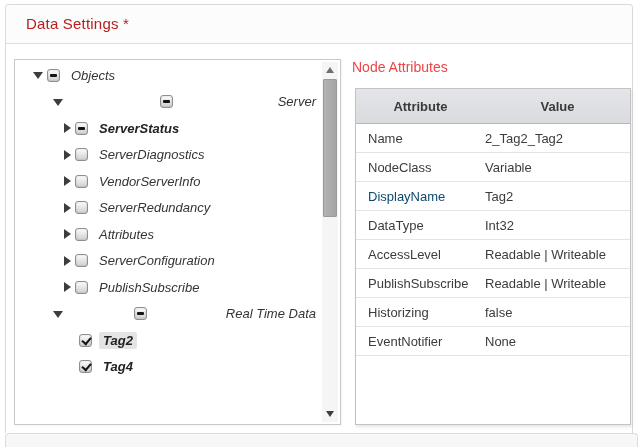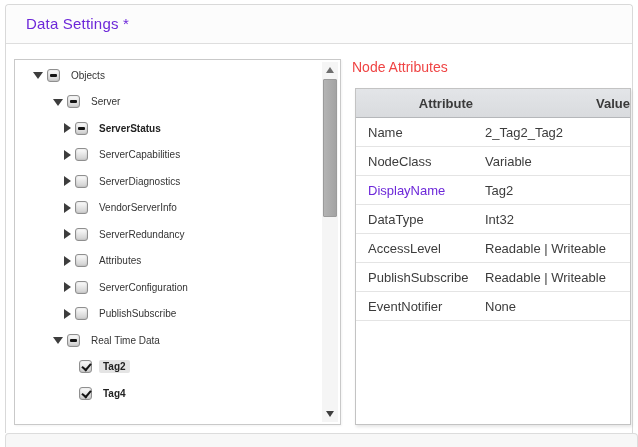--- a/index.html
+++ b/index.html
@@ -16,42 +16,42 @@
     box-sizing:border-box; background:#ffffff;
     border:1px solid #d9d9d9; border-bottom:none;
     border-radius:4px 4px 0 0;
   }
   .panel-header {
     height:38px; background:#fcfcfc; border-bottom:1px solid #dedede;
     border-radius:4px 4px 0 0;
   }
   .panel-title {
     display:inline-block; padding-left:20px; line-height:38px;
-    font-size:15px; color:#6d28d9; letter-spacing:0.2px;
+    font-size:15px; color:#b91c1c; letter-spacing:0.2px;
   }
 
   
   .footer-strip {
     position:absolute; left:5px; top:433px; right:0; height:14px;
     background:#f7f7f7; border:1px solid #dcdcdc; border-bottom:none;
     border-radius:4px 4px 0 0;
   }
 
   
   .tree-panel {
     position:absolute; left:14px; top:59px; width:327px; height:366px;
     box-sizing:border-box; border:1px solid #c9c9c9; background:#ffffff;
     box-shadow:1px 1px 2px rgba(0,0,0,0.05);
   }
   .tree-rows {
     position:absolute; left:0; top:2px; right:20px; bottom:0; overflow:hidden;
   }
   .tree-row { height:26.5px; display:flex; align-items:center; }
   .tree-row.lvl0 { padding-left:18px; }
-  .tree-row.lvl1 { padding-left:38px; }
+  .tree-row.lvl1 { padding-left:38px;justify-content:space-between; }
   .tree-row.lvl2 { padding-left:46px; }
 
   .tri { display:inline-block; width:14px; height:12px; position:relative; flex:0 0 14px; }
   .tri::before { content:""; position:absolute; width:0; height:0; }
   .tri.expanded::before  { left:0px; top:3px; border-left:5px solid transparent; border-right:5px solid transparent; border-top:7px solid #3d3d3d; }
   .tri.collapsed::before { left:3px; top:1px; border-top:5px solid transparent; border-bottom:5px solid transparent; border-left:7px solid #3d3d3d; }
   .tri.none::before { display:none; }
 
   .cb {
     width:13px; height:13px; flex:0 0 13px; box-sizing:border-box;
@@ -64,21 +64,21 @@
   .cb.indeterminate::after {
     content:""; position:absolute; left:2px; top:4px; width:7px; height:3px;
     background:#141414; border-radius:1px;
   }
   .cb.checked::after {
     content:""; position:absolute; left:2px; top:2px; width:7px; height:4px;
     border-left:2px solid #141414; border-bottom:2px solid #141414;
     transform:rotate(-50deg);
   }
 
-  .lbl { font-size:10px; color:#343434; padding:1px 4px; white-space:nowrap; border-radius:2px; }
+  .lbl { font-size:13px; color:#343434; padding:1px 4px; white-space:nowrap; border-radius:2px;font-style:italic; }
   .lbl.bold { font-weight:bold; color:#222222; }
   .lbl.selected { background:#e4e4e4; }
 
   
   .scrollbar {
     position:absolute; top:2px; right:2px; bottom:2px; width:16px;
     background:#f5f5f5;
   }
   .sb-btn { position:absolute; left:0; width:16px; height:16px; }
   .sb-btn.up { top:0; }
@@ -97,30 +97,30 @@
     position:absolute; left:352px; top:59px;
     font-size:14px; color:#ef4444;
   }
   .attr-table-wrap {
     position:absolute; left:355px; top:88px; width:276px; height:337px;
     box-sizing:border-box; border:1px solid #c3c3c3; background:#ffffff;
     box-shadow:1px 2px 3px rgba(0,0,0,0.10);
   }
   table.attrs { width:100%; border-collapse:collapse; table-layout:fixed; font-size:13px; color:#3c3c3c; }
   table.attrs th {
-    height:28px; text-align:right; padding:0 0 0 12px; font-weight:bold;
+    height:34px; text-align:center; padding:0 0 0 12px; font-weight:bold;
     background:linear-gradient(#e3e5e8,#d9dbde);
     border-bottom:1px solid #b5b7ba; color:#3a3a3a;
   }
   table.attrs th.col-attr { width:105px; }
   table.attrs td {
     height:28px; padding:0 0 0 12px; border-bottom:1px solid #e4e4e4;
     white-space:nowrap; overflow:hidden;
   }
-  table.attrs td.attr.muted { color:#6d28d9; }
+  table.attrs td.attr.muted { color:#0c4a6e; }
 </style>
 </head>
 <body>
 
 <div class="stage">
 
   <div class="main-panel">
     <div class="panel-header">
       <span class="panel-title">Data Settings *</span>
     </div>
@@ -135,25 +135,20 @@
         </div>
         <div class="tree-row lvl1">
           <span class="tri expanded"></span>
           <span class="cb indeterminate"></span>
           <span class="lbl">Server</span>
         </div>
         <div class="tree-row lvl2">
           <span class="tri collapsed"></span>
           <span class="cb indeterminate"></span>
           <span class="lbl bold">ServerStatus</span>
-        </div>
-        <div class="tree-row lvl2">
-          <span class="tri collapsed"></span>
-          <span class="cb unchecked"></span>
-          <span class="lbl">ServerCapabilities</span>
         </div>
         <div class="tree-row lvl2">
           <span class="tri collapsed"></span>
           <span class="cb unchecked"></span>
           <span class="lbl">ServerDiagnostics</span>
         </div>
         <div class="tree-row lvl2">
           <span class="tri collapsed"></span>
           <span class="cb unchecked"></span>
           <span class="lbl">VendorServerInfo</span>
@@ -234,20 +229,24 @@
           </tr>
           <tr>
             <td class="attr">AccessLevel</td>
             <td class="val">Readable | Writeable</td>
           </tr>
           <tr>
             <td class="attr">PublishSubscribe</td>
             <td class="val">Readable | Writeable</td>
           </tr>
           <tr>
+            <td class="attr">Historizing</td>
+            <td class="val">false</td>
+          </tr>
+          <tr>
             <td class="attr">EventNotifier</td>
             <td class="val">None</td>
           </tr>
         </tbody>
     </table>
   </div>
 
   <div class="footer-strip"></div>
 
 </div>

